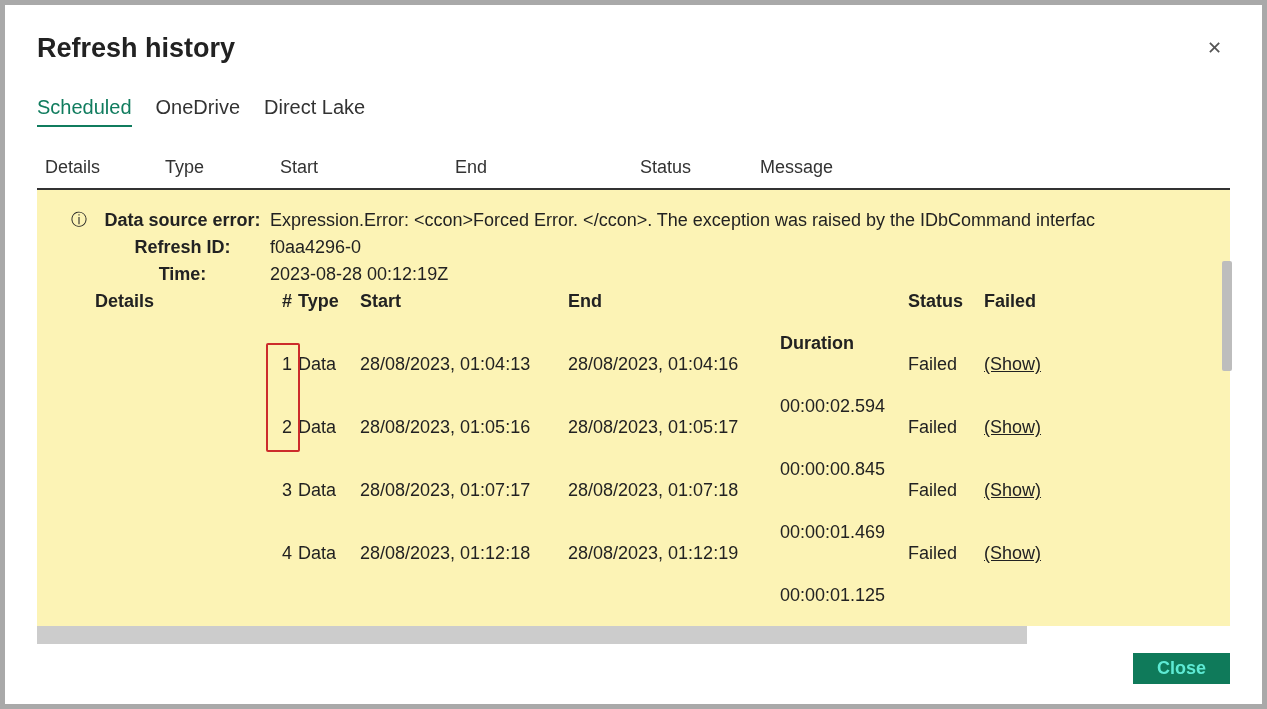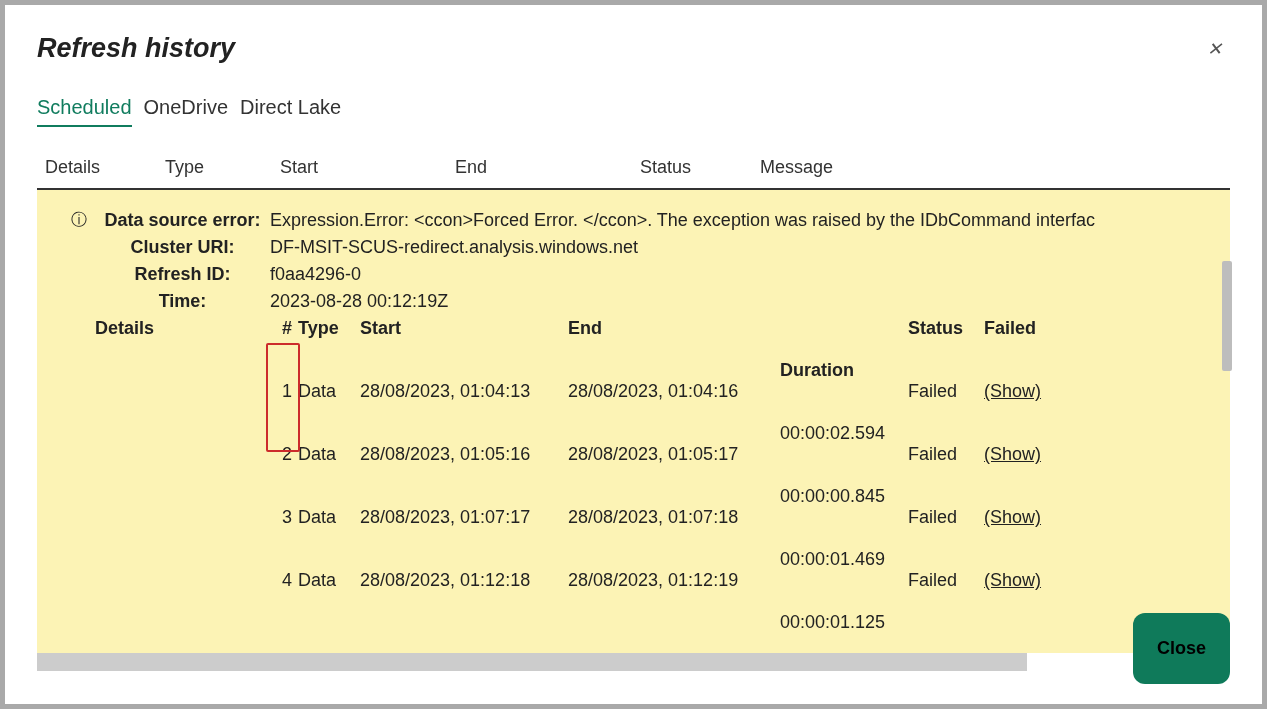--- a/index.html
+++ b/index.html
@@ -13,37 +13,36 @@
     background: #fff;
     width: 100%;
     height: 699px;
     padding: 28px 32px 20px 32px;
     position: relative;
     overflow: hidden;
   }
   .header {
     display: flex;
     justify-content: space-between;
-    align-items: flex-end;
-    font-style: italic;
+    align-items: flex-start;
   }
   .title {
     font-size: 27px;
     font-weight: 700;
     color: #222;
   }
   .close-x {
     font-size: 18px;
     color: #555;
     cursor: pointer;
     padding: 4px 8px;
   }
   .tabs {
     display: flex;
-    gap: 12px;
+    gap: 24px;
     margin-top: 32px;
     font-size: 20px;
     color: #333;
   }
   .tab {
     padding-bottom: 6px;
     cursor: pointer;
   }
   .tab.active {
     color: #107c5e;
@@ -119,26 +118,26 @@
     background: #bdbdbd;
     border-radius: 2px;
   }
   .footer {
     position: absolute;
     right: 32px;
     bottom: 20px;
   }
   .close-btn {
     background: #0f7a5a;
-    color: #000000;
+    color: #5eead4;
     border: none;
     font-size: 18px;
     font-weight: 600;
-    padding: 25px 24px;
-    border-radius: 12px;
+    padding: 5px 24px;
+    border-radius: 0;
     cursor: pointer;
   }
 </style>
 </head>
 <body>
 
 <div class="dialog">
 
   <div class="header">
     <div class="title">Refresh history</div>
@@ -159,24 +158,20 @@
     <div>Status</div>
     <div>Message</div>
   </div>
 
   <div class="detail-panel">
     <span class="info-icon">ⓘ</span>
 
     <div class="kv-row">
       <div class="kv-label">Data source error:</div>
       <div class="kv-value">Expression.Error: &lt;ccon&gt;Forced Error. &lt;/ccon&gt;. The exception was raised by the IDbCommand interfac</div>
-    </div>
-    <div class="kv-row">
-      <div class="kv-label">Cluster URI:</div>
-      <div class="kv-value">DF-MSIT-SCUS-redirect.analysis.windows.net</div>
     </div>
     <div class="kv-row">
       <div class="kv-label">Refresh ID:</div>
       <div class="kv-value">f0aa4296-0</div>
     </div>
     <div class="kv-row">
       <div class="kv-label">Time:</div>
       <div class="kv-value">2023-08-28 00:12:19Z</div>
     </div>
 

